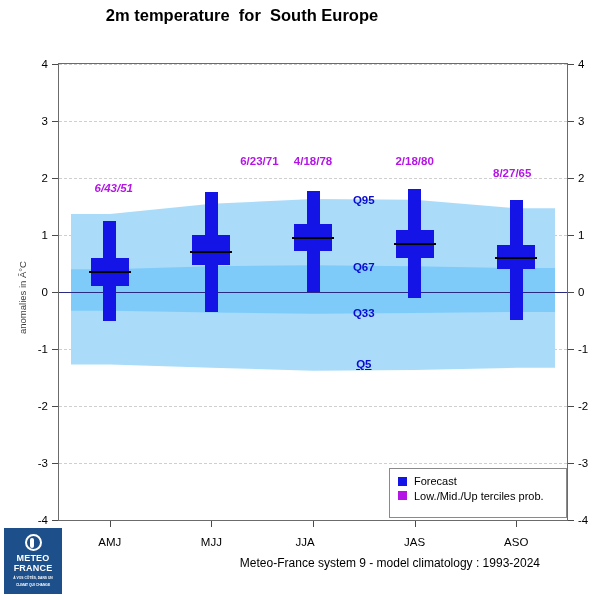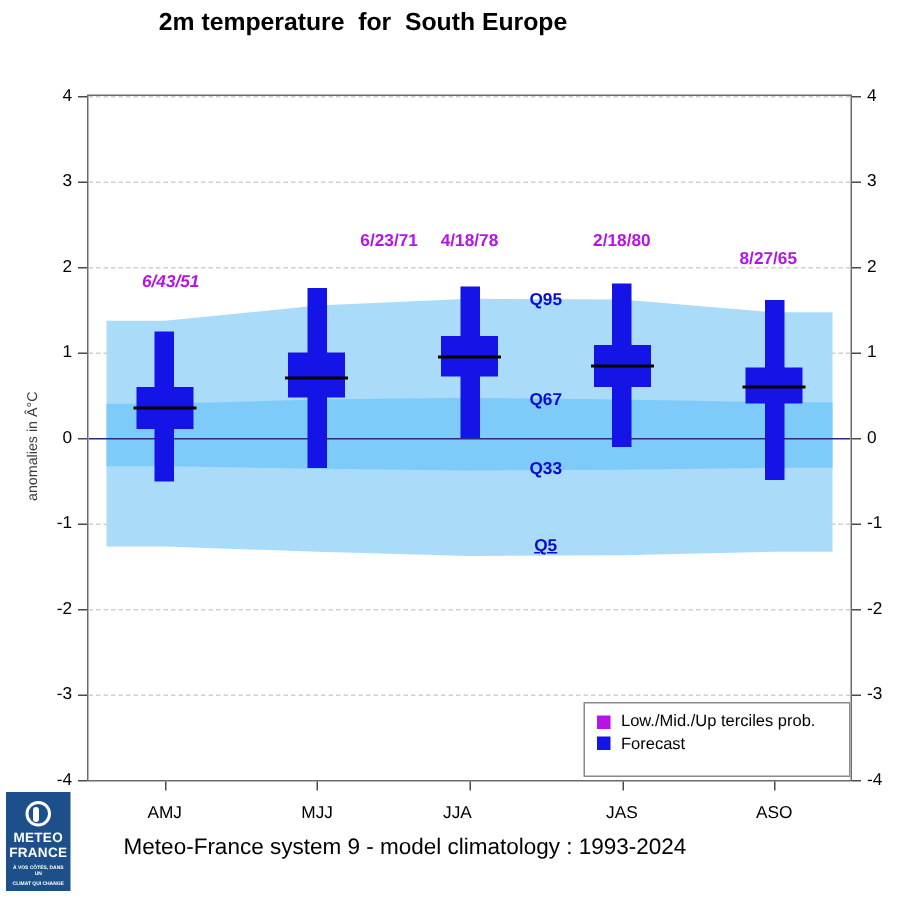--- a/index.html
+++ b/index.html
@@ -85,25 +85,25 @@
     position:absolute;left:389px;top:468px;width:178px;height:50px;
     border:1px solid #8a8a8a;background:#ffffff;box-sizing:border-box;
     padding:5px 0 0 8px;
   }
   .legend-row{display:flex;align-items:center;height:14.5px;}
   .legend-swatch{width:9px;height:9px;margin-right:7px;flex:0 0 auto;}
   .legend-text{font-size:11px;color:#000;white-space:nowrap;}
 
   
   .footer-note{
-    position:absolute;left:0;top:556px;width:540px;text-align:center;
-    font-size:15px;color:#000;
+    position:absolute;left:0;top:556px;width:540px;text-align:right;
+    font-size:12px;color:#000;
   }
   .logo{
-    position:absolute;left:4px;top:528px;width:43px;height:66px;
+    position:absolute;left:4px;top:528px;width:58px;height:66px;
     background:#1d4f8b;color:#fff;text-align:center;box-sizing:border-box;
     padding-top:6px;
   }
   .logo-emblem{
     width:17px;height:17px;border-radius:50%;border:2px solid #fff;
     margin:0 auto 3px auto;position:relative;box-sizing:border-box;
   }
   .logo-emblem::after{
     content:"";position:absolute;left:3px;top:1.5px;
     width:4px;height:10px;background:#fff;border-radius:2px;
@@ -220,26 +220,26 @@
       <div class="xtick" style="left: 414.6px;"></div>
       <div class="xlabel" style="left: 414.6px;">JAS</div>
       <div class="xtick" style="left: 516.2px;"></div>
       <div class="xlabel" style="left: 516.2px;">ASO</div>
     </div>
 
   <div class="yaxis-title">anomalies in Â°C</div>
 
   <div class="legend" id="legend">
       <div class="legend-row">
+        <span class="legend-swatch" style="background: rgb(20, 20, 230);"></span>
+        <span class="legend-text">Forecast</span>
+      </div>
+      <div class="legend-row">
         <span class="legend-swatch" style="background: rgb(180, 21, 230);"></span>
         <span class="legend-text">Low./Mid./Up terciles prob.</span>
-      </div>
-      <div class="legend-row">
-        <span class="legend-swatch" style="background: rgb(20, 20, 230);"></span>
-        <span class="legend-text">Forecast</span>
       </div>
     </div>
 
   <div class="footer-note">Meteo-France system 9  -  model climatology : 1993-2024</div>
 
   <div class="logo">
     <div class="logo-emblem"></div>
     <div class="logo-name">METEO</div>
     <div class="logo-name">FRANCE</div>
     <div class="logo-tag">À VOS CÔTÉS, DANS UN</div>

